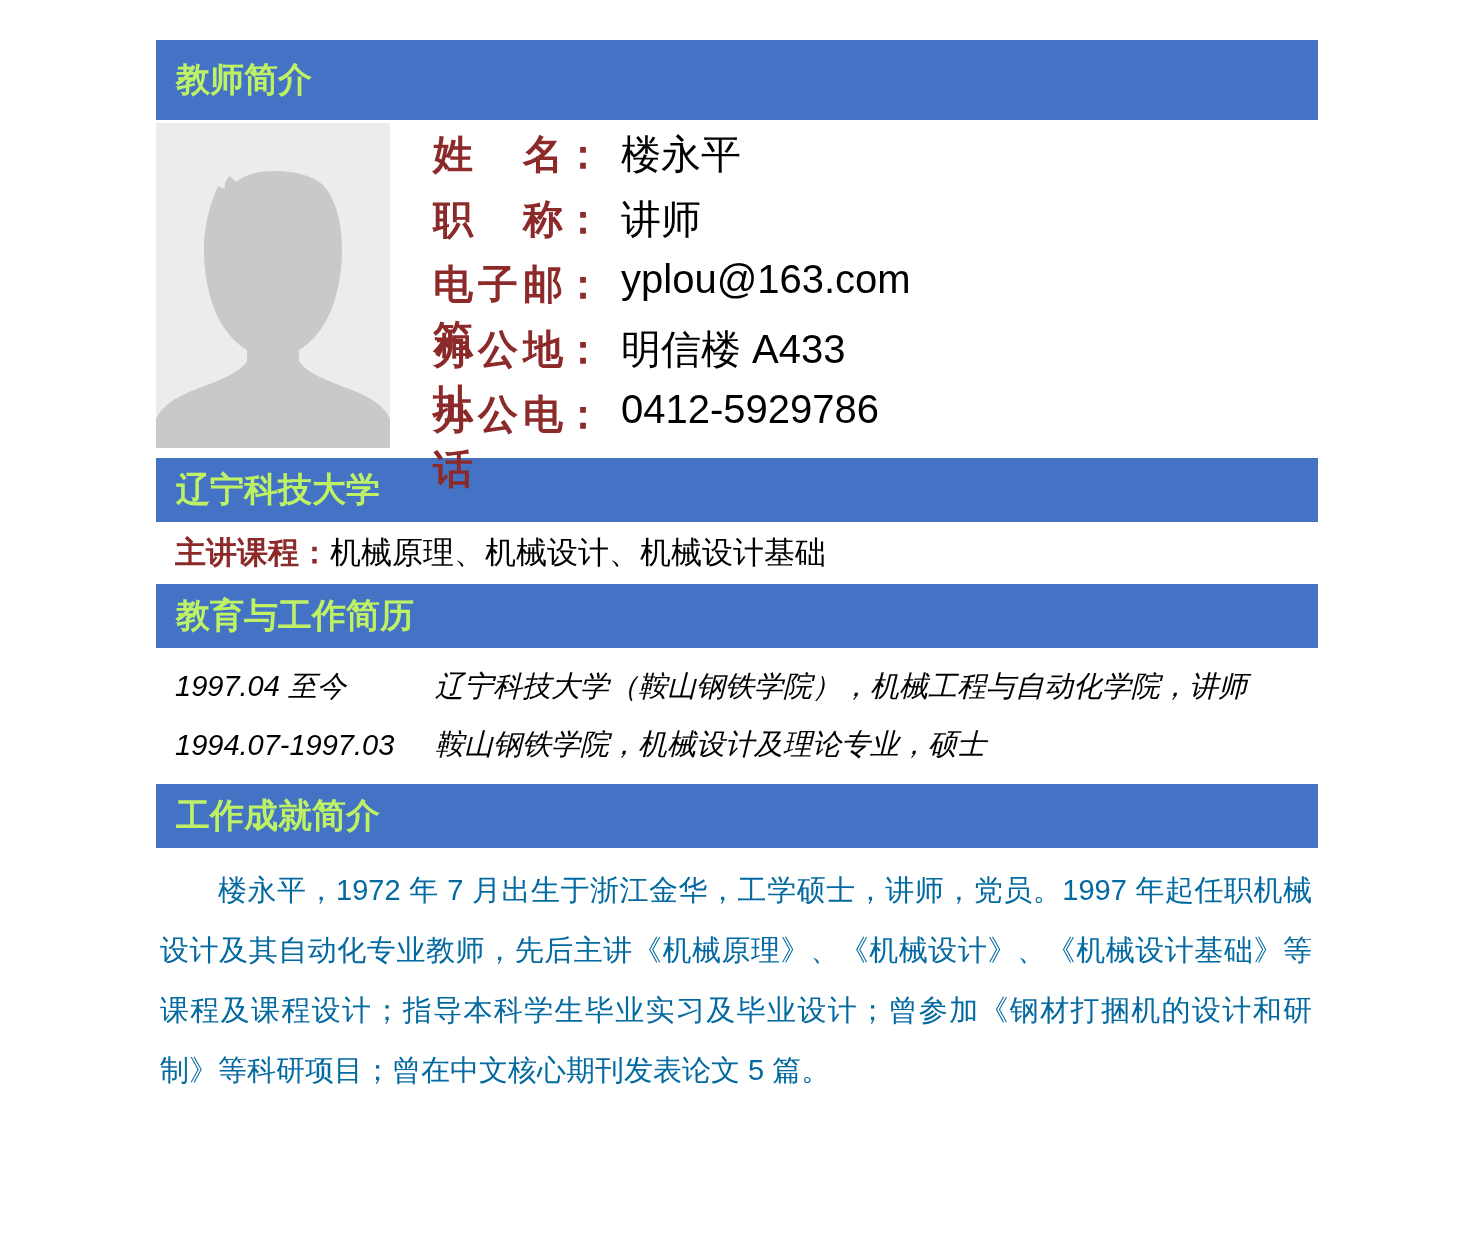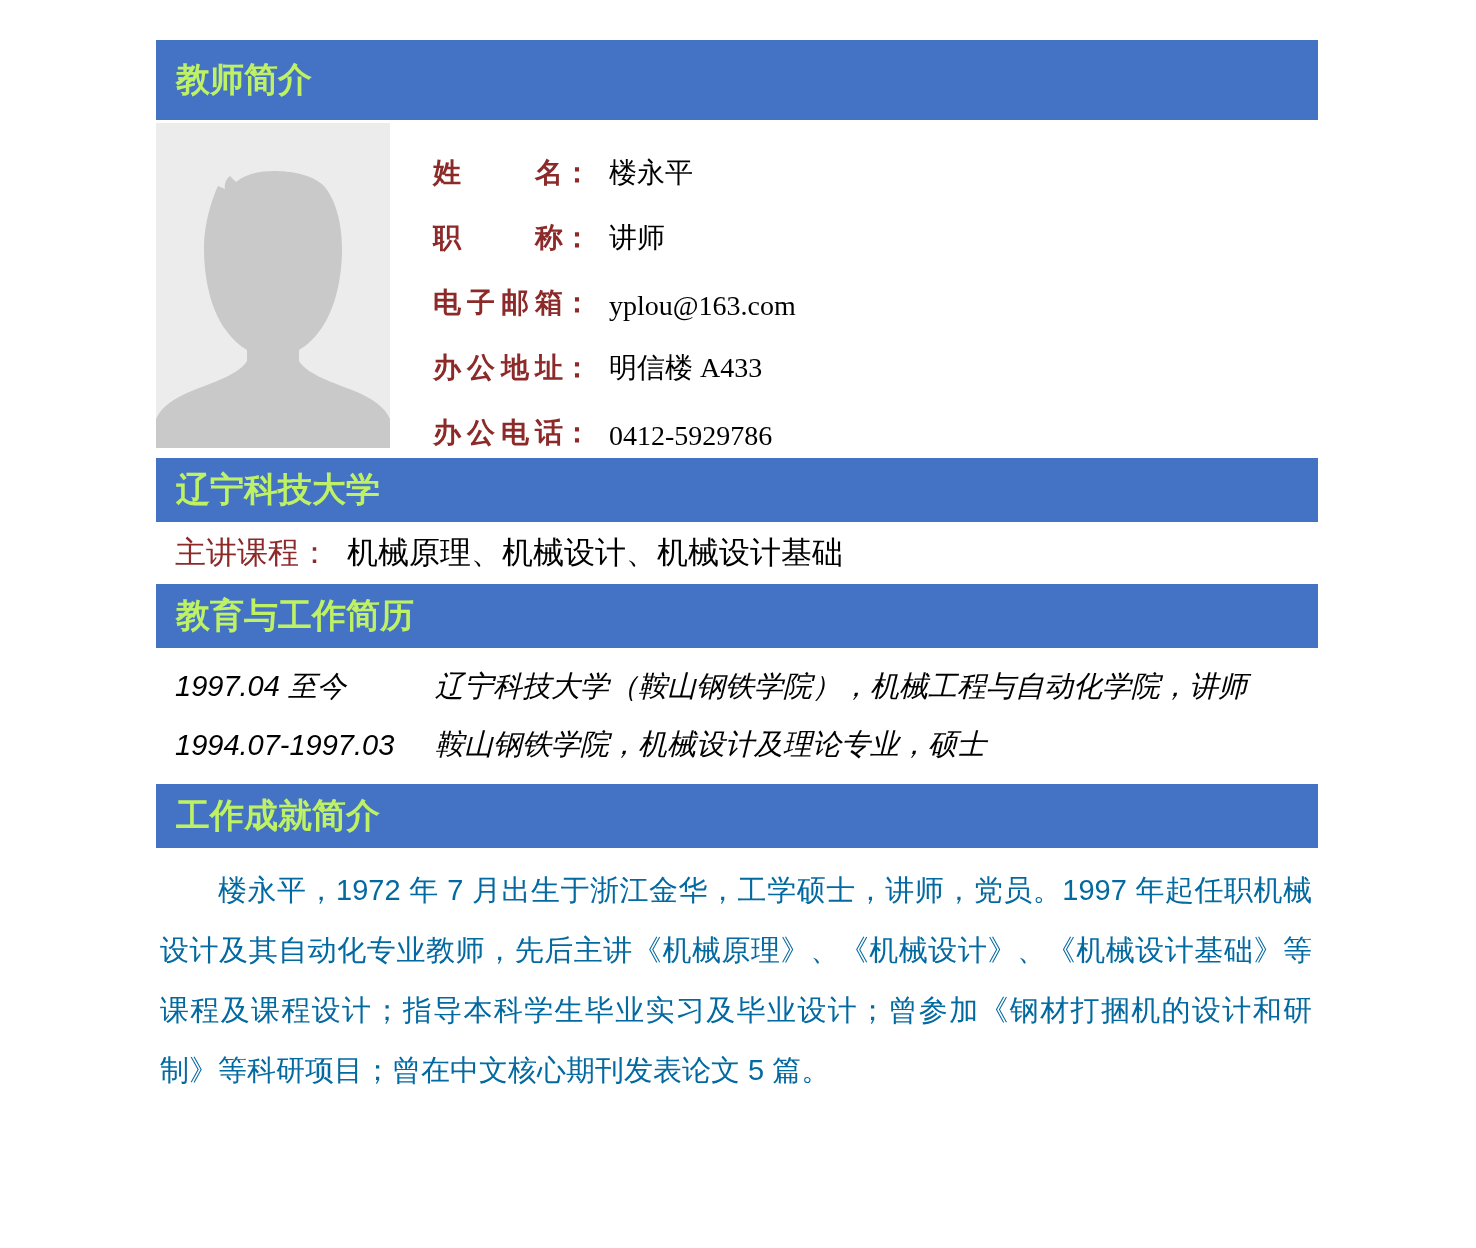--- a/index.html
+++ b/index.html
@@ -31,42 +31,42 @@
   }
   .bar-main { height: 80px; }
   
   .profile { display: flex; margin: 3px 0 6px 0; }
   .photo { width: 234px; height: 325px; flex: none; }
   .photo svg { display: block; }
   .fields { margin-left: 43px; padding-top: 4px; }
   .field-row {
     height: 65px;
     display: flex;
-    align-items: flex-end;
-    font-size: 28px;
+    align-items: flex-start;
+    font-size: 40px;
   }
   .flabel { color: #8C2A2A; font-weight: 700; display: inline-flex; }
   .ftext {
     display: inline-block;
     width: 130px;
     text-align: justify;
     text-align-last: justify;
   }
   .fcolon { display: inline-block; }
-  .fvalue { margin-left: 18px; color: #000000; font-family: Liberation Serif, serif; }
+  .fvalue { margin-left: 18px; color: #000000; }
   
   .course-row {
     height: 62px;
     display: flex;
     align-items: center;
     padding-left: 19px;
     font-size: 31px;
   }
-  .clabel { color: #8C2A2A; font-weight: 400; }
-  .cvalue { margin-left: 17px; color: #000000; }
+  .clabel { color: #8C2A2A; font-weight: 700; }
+  .cvalue { color: #000000; }
   
   .edu { padding: 10px 0 10px 19px; font-style: italic; }
   .edu-row {
     height: 58px;
     display: flex;
     align-items: center;
     font-size: 29px;
   }
   .edu-period { width: 260px; flex: none; }
   .edu-desc { flex: 1; }

